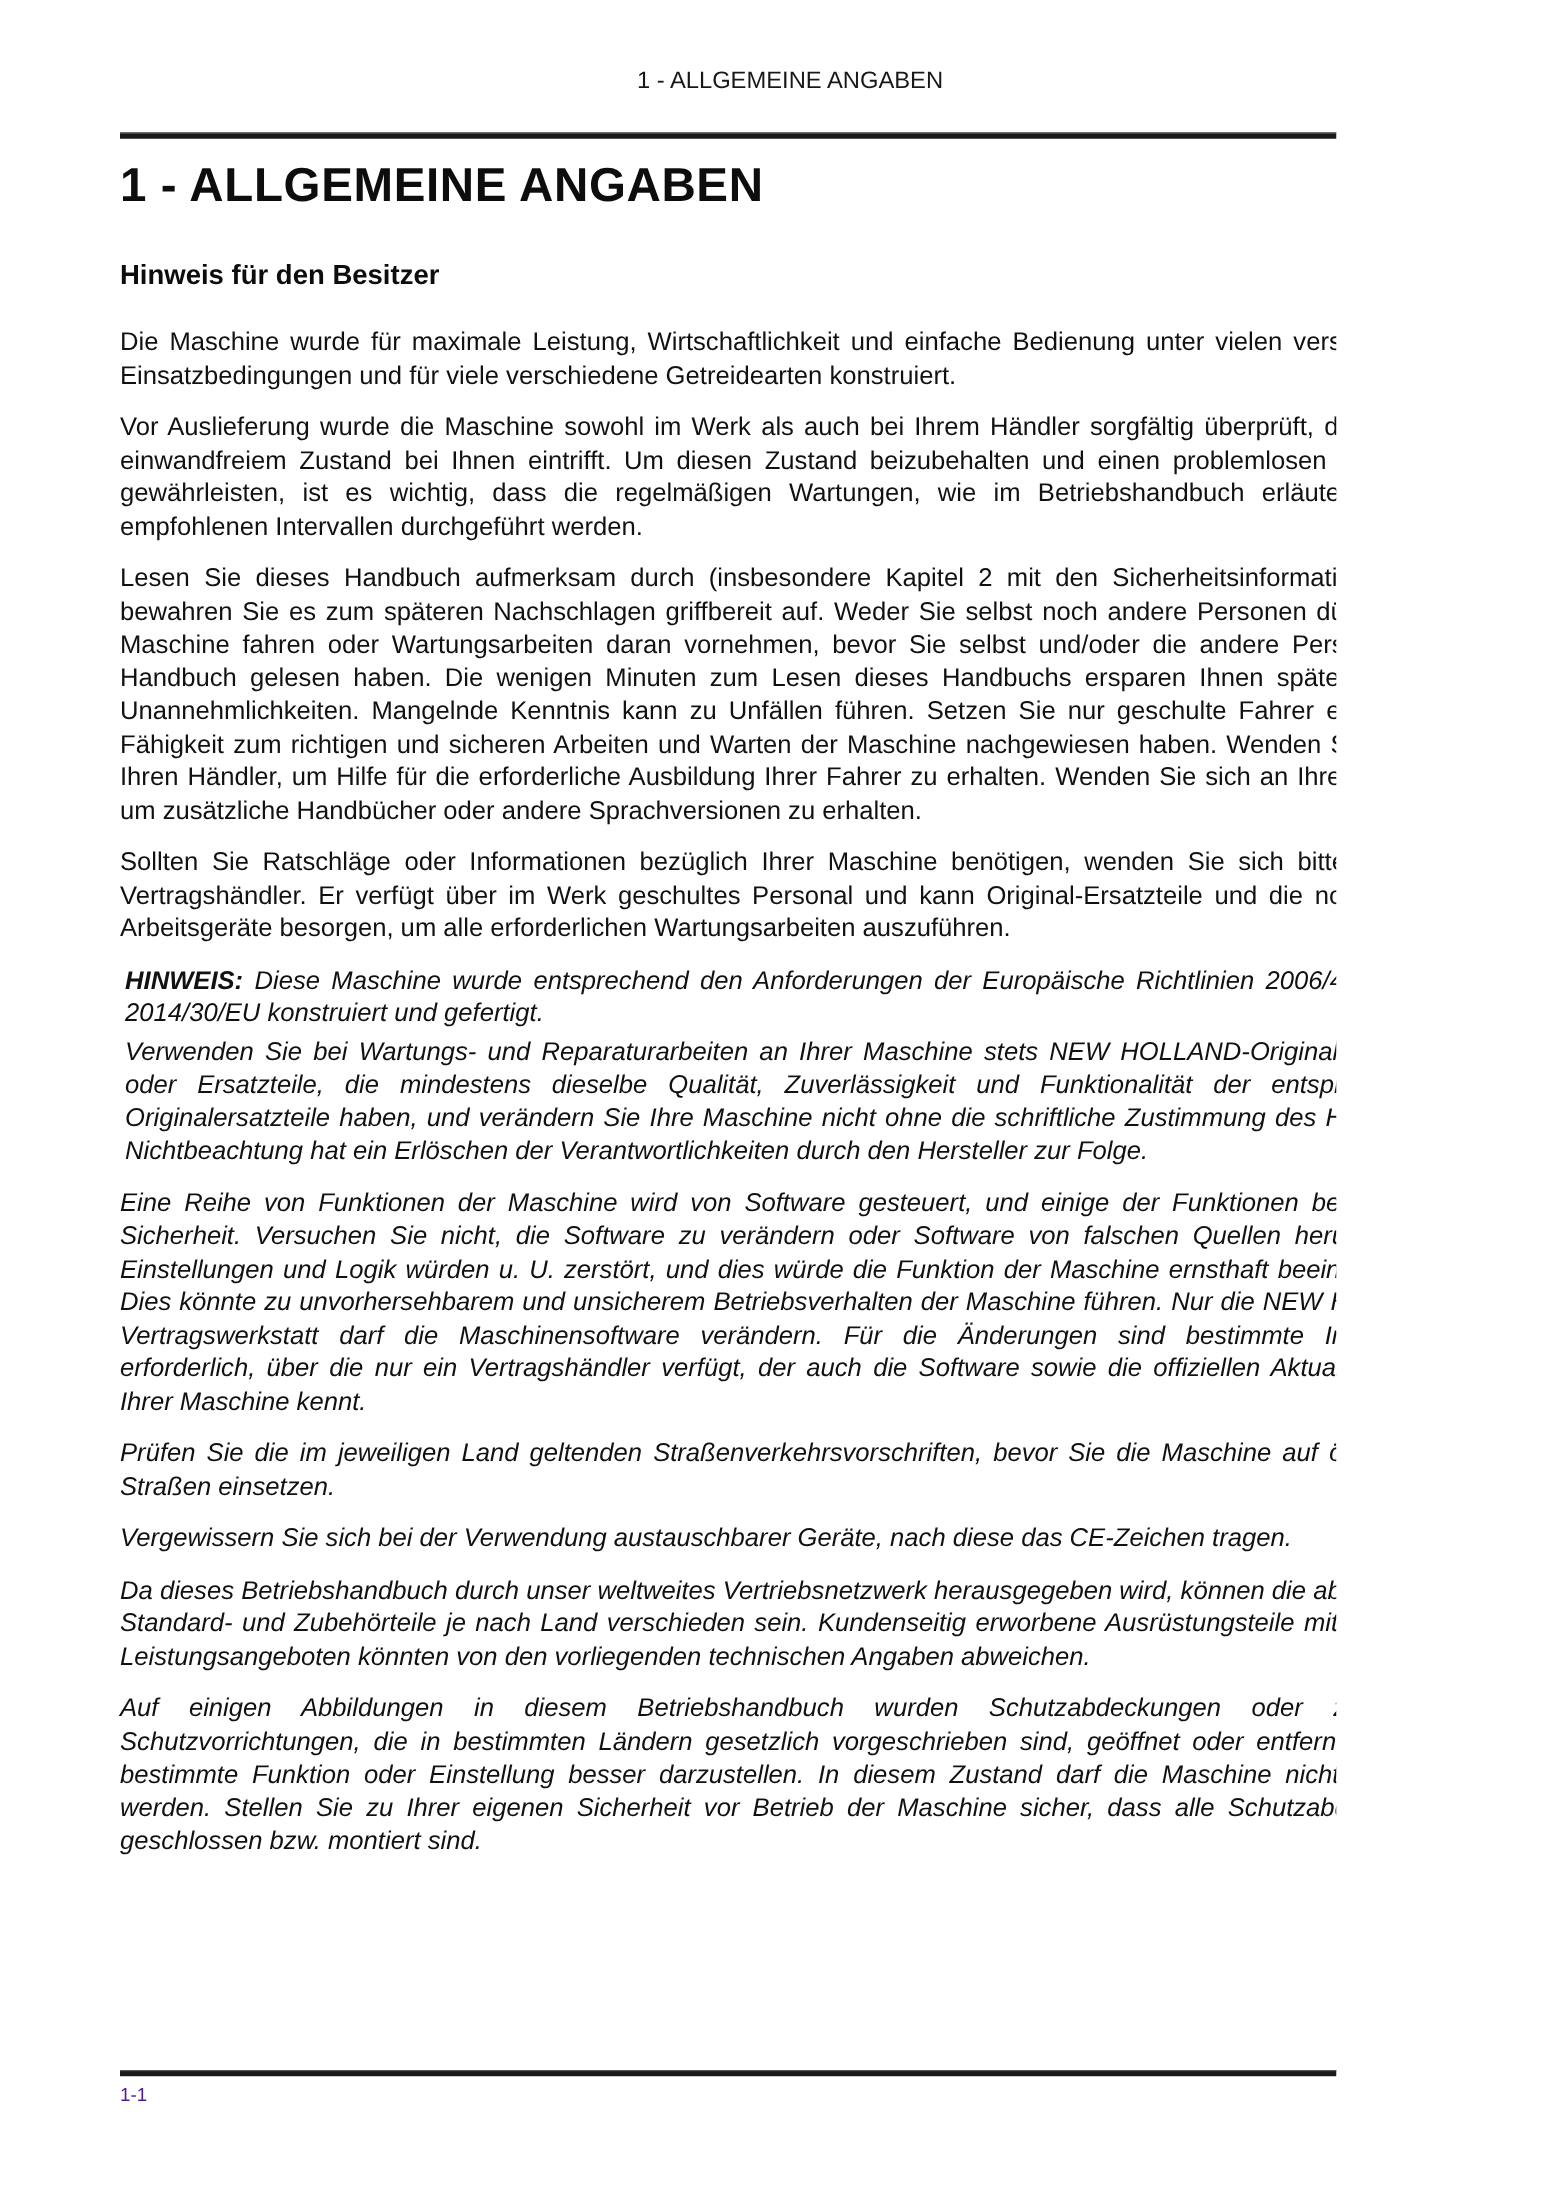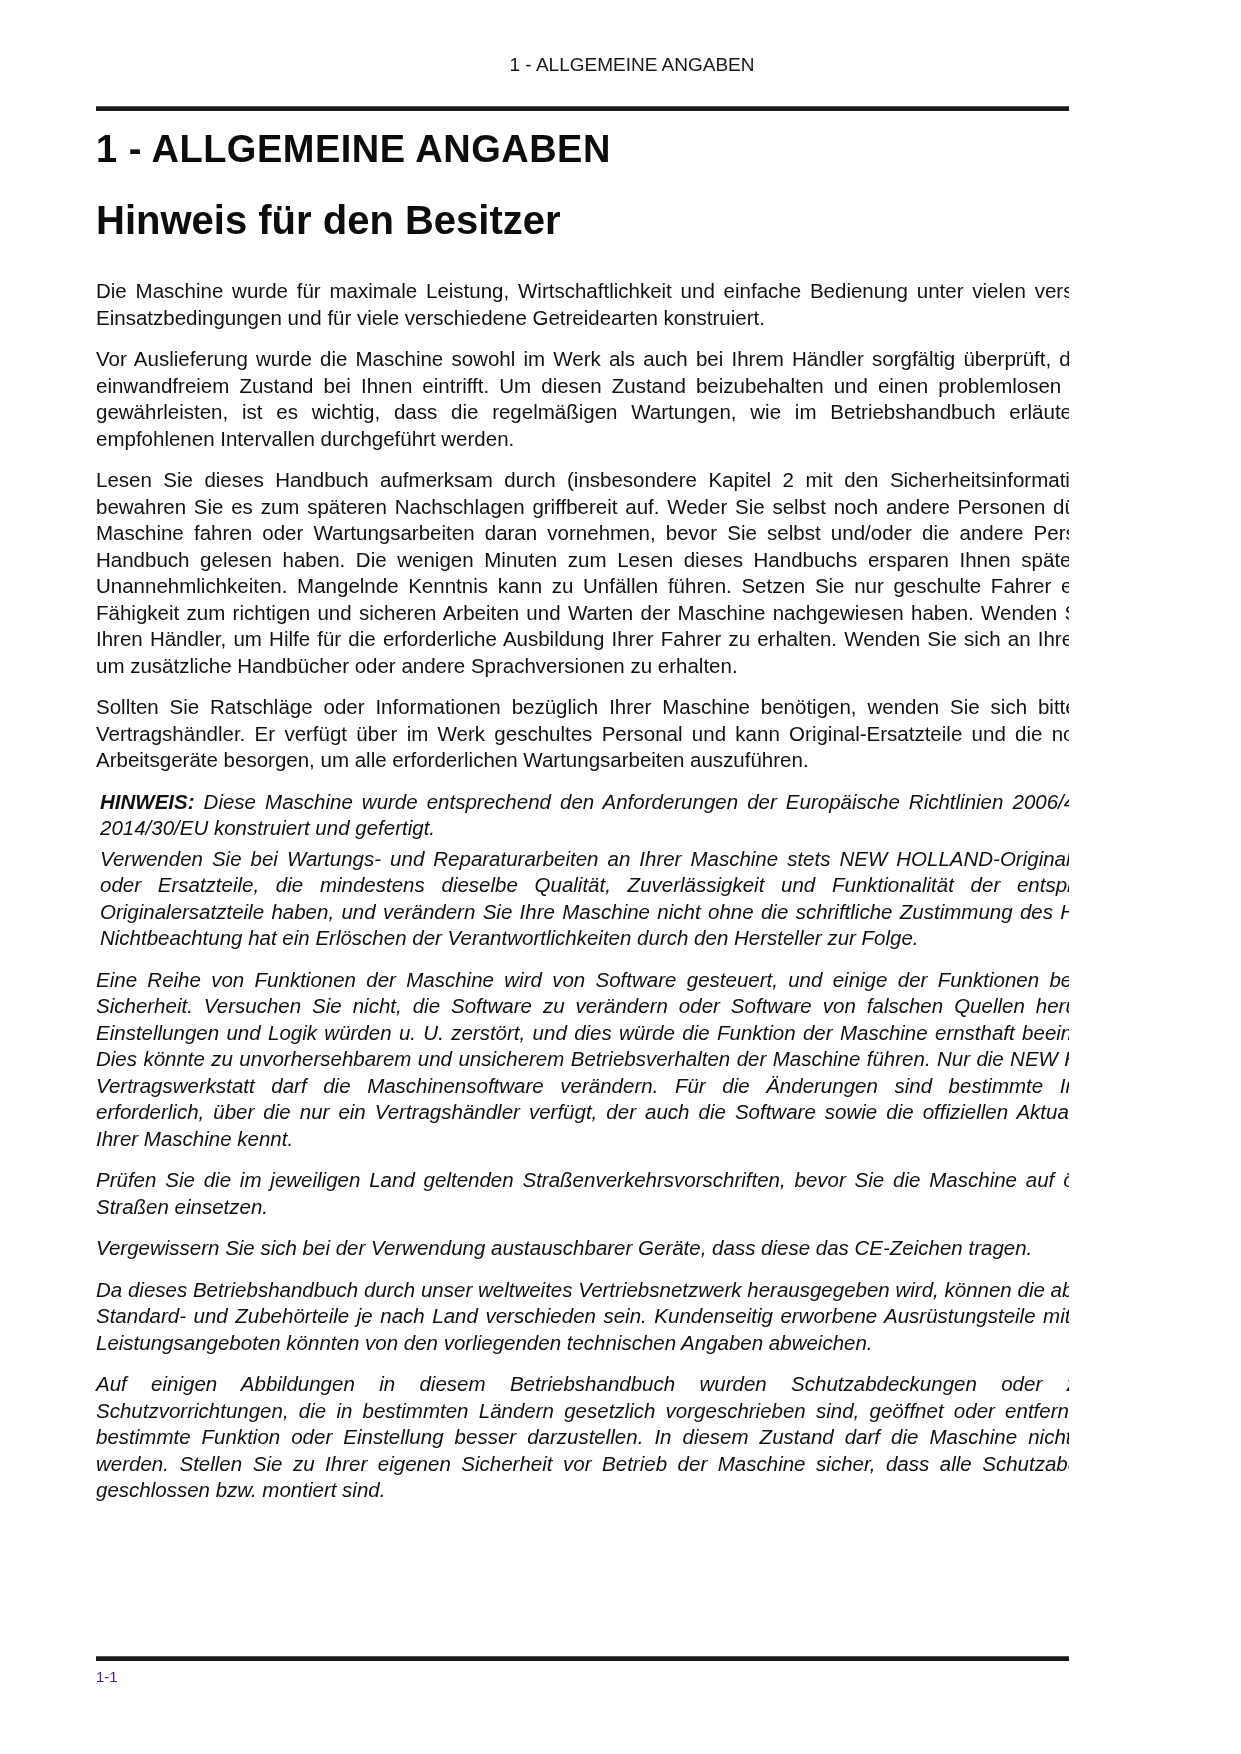--- a/index.html
+++ b/index.html
@@ -43,22 +43,22 @@
   }
   .chapter-title {
     margin: 0 0 31px 0;
     font-size: 38px;
     line-height: 44px;
     font-weight: bold;
     letter-spacing: 0.5px;
     color: #0d0d0d;
   }
   .section-heading {
-    margin: 0 0 40px 0;
-    font-size: 40px;
+    margin: 0 0 23px 0;
+    font-size: 22px;
     line-height: 36px;
     font-weight: bold;
     color: #0d0d0d;
   }
   .para {
     margin: 0 0 15px 0;
     font-size: 20.5px;
     line-height: 26.5px;
     text-align: justify;
     hyphens: auto;
@@ -117,21 +117,21 @@
         <span class="note-label">HINWEIS:</span>
         <span>Diese Maschine wurde entsprechend den Anforderungen der Europäische Richtlinien 2006/42/EU und 2014/30/EU konstruiert und gefertigt.</span>
       </p>
       <p class="para italic">Verwenden Sie bei Wartungs- und Reparaturarbeiten an Ihrer Maschine stets NEW HOLLAND-Originalersatzteile oder Ersatzteile, die mindestens dieselbe Qualität, Zuverlässigkeit und Funktionalität der entsprechenden Originalersatzteile haben, und verändern Sie Ihre Maschine nicht ohne die schriftliche Zustimmung des Herstellers.  Nichtbeachtung hat ein Erlöschen der Verantwortlichkeiten durch den Hersteller zur Folge.</p>
     </div>
 
     <p class="para italic">Eine Reihe von Funktionen der Maschine wird von Software gesteuert, und einige der Funktionen betreffen die Sicherheit.  Versuchen Sie nicht, die Software zu verändern oder Software von falschen Quellen herunterladen.  Einstellungen und Logik würden u. U. zerstört, und dies würde die Funktion der Maschine ernsthaft beeinträchtigen.  Dies könnte zu unvorhersehbarem und unsicherem Betriebsverhalten der Maschine führen.  Nur die NEW HOLLAND-Vertragswerkstatt darf die Maschinensoftware verändern.  Für die Änderungen sind bestimmte Instrumente erforderlich, über die nur ein Vertragshändler verfügt, der auch die Software sowie die offiziellen Aktualisierungen Ihrer Maschine kennt.</p>
 
     <p class="para italic">Prüfen Sie die im jeweiligen Land geltenden Straßenverkehrsvorschriften, bevor Sie die Maschine auf öffentlichen Straßen einsetzen.</p>
 
-    <p class="para italic">Vergewissern Sie sich bei der Verwendung austauschbarer Geräte, dass diese das CE-Zeichen tragen.</p>
+    <p class="para italic">Vergewissern Sie sich bei der Verwendung austauschbarer Geräte, nach diese das CE-Zeichen tragen.</p>
 
     <p class="para italic">Da dieses Betriebshandbuch durch unser weltweites Vertriebsnetzwerk herausgegeben wird, können die abgebildeten Standard- und Zubehörteile je nach Land verschieden sein.  Kundenseitig erworbene Ausrüstungsteile mit gekürzten Leistungsangeboten könnten von den vorliegenden technischen Angaben abweichen.</p>
 
     <p class="para italic">Auf einigen Abbildungen in diesem Betriebshandbuch wurden Schutzabdeckungen oder zusätzliche Schutzvorrichtungen, die in bestimmten Ländern gesetzlich vorgeschrieben sind, geöffnet oder entfernt, um eine bestimmte Funktion oder Einstellung besser darzustellen.  In diesem Zustand darf die Maschine nicht betrieben werden.  Stellen Sie zu Ihrer eigenen Sicherheit vor Betrieb der Maschine sicher, dass alle Schutzabdeckungen geschlossen bzw.  montiert sind.</p>
 
   </div>
 
   <div class="footer-rule"></div>
 
   <div class="page-number">1-1</div>

